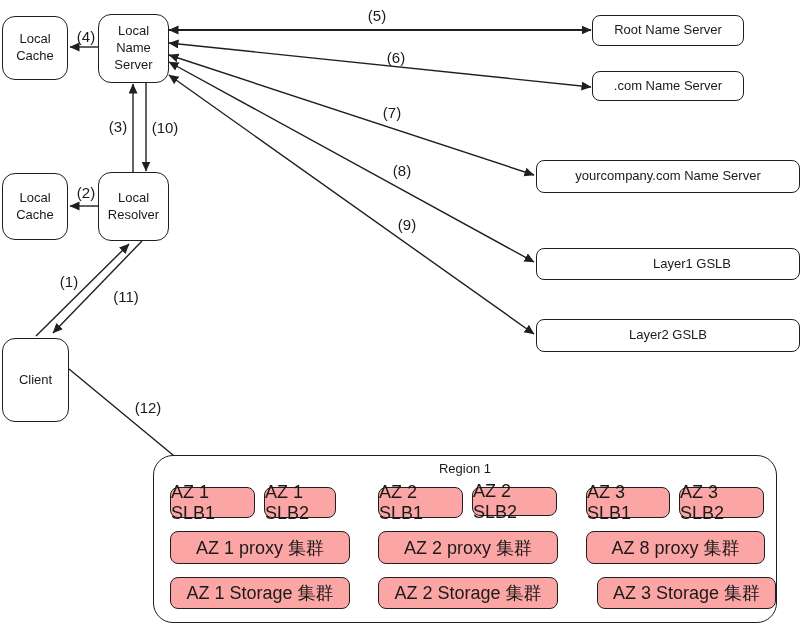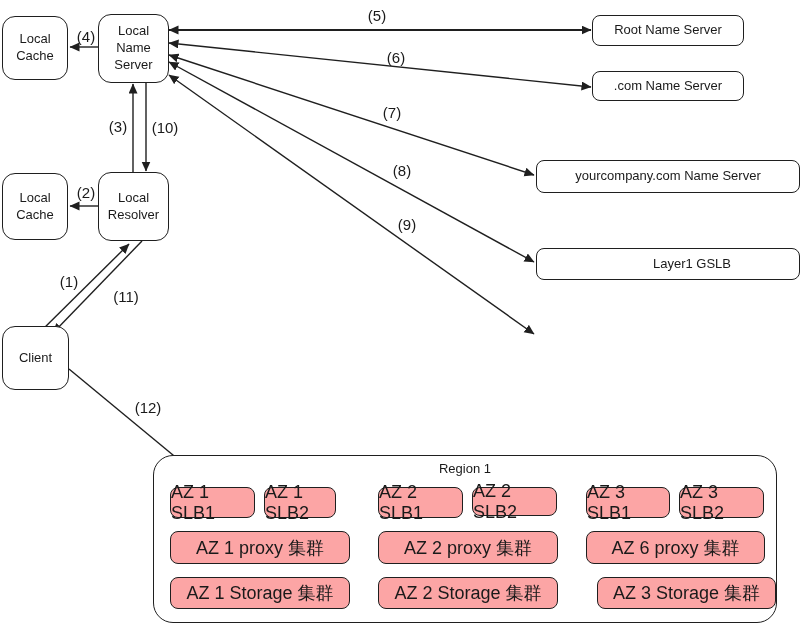--- a/index.html
+++ b/index.html
@@ -121,39 +121,40 @@
 
   <div class="node big-radius" style="left:2px;  top:16px;  width:66px; height:64px;">Local
 Cache</div>
   <div class="node big-radius" style="left:98px; top:14px;  width:71px; height:69px;">Local
 Name
 Server</div>
   <div class="node big-radius" style="left:2px;  top:173px; width:66px; height:67px;">Local
 Cache</div>
   <div class="node big-radius" style="left:98px; top:172px; width:71px; height:69px;">Local
 Resolver</div>
-  <div class="node big-radius" style="left:2px;  top:326px; width:67px; height:64px;text-align:right;">Client</div>
+  <div class="node big-radius" style="left:2px;  top:338px; width:67px; height:84px;text-align:right;">Client</div>
 
   <div class="node wide" style="left:592px; top:15px;  width:152px; height:31px;">Root Name Server</div>
   <div class="node wide" style="left:592px; top:71px;  width:152px; height:30px;">.com Name Server</div>
   <div class="node wide" style="left:536px; top:160px; width:264px; height:33px;">yourcompany.com Name Server</div>
   <div class="node wide" style="left:536px; top:248px; width:264px; height:32px;padding-left:48px;">Layer1 GSLB</div>
+  <div class="node wide" style="left:536px; top:319px; width:264px; height:33px;">Layer2 GSLB</div>
 
   <div class="region" style="left:153px; top:455px; width:624px; height:168px;">
     <div class="region-title">Region 1</div>
   </div>
 
   <div class="azbox" style="left:170px; top:487px; width:85px; height:31px;">AZ 1 SLB1</div>
   <div class="azbox" style="left:264px; top:487px; width:72px; height:31px;">AZ 1 SLB2</div>
   <div class="azbox" style="left:378px; top:487px; width:85px; height:31px;">AZ 2 SLB1</div>
   <div class="azbox" style="left:472px; top:487px; width:85px; height:29px;">AZ 2 SLB2</div>
   <div class="azbox" style="left:586px; top:487px; width:84px; height:31px;">AZ 3 SLB1</div>
   <div class="azbox" style="left:679px; top:487px; width:85px; height:31px;">AZ 3 SLB2</div>
 
   <div class="azbox" style="left:170px; top:531px; width:180px; height:33px;">AZ 1 proxy 集群</div>
   <div class="azbox" style="left:378px; top:531px; width:180px; height:33px;">AZ 2 proxy 集群</div>
-  <div class="azbox" style="left:586px; top:531px; width:179px; height:33px;">AZ 6 proxy 集群</div>
+  <div class="azbox" style="left:586px; top:531px; width:179px; height:33px;">AZ 8 proxy 集群</div>
 
   <div class="azbox" style="left:170px; top:577px; width:180px; height:32px;">AZ 1 Storage 集群</div>
   <div class="azbox" style="left:378px; top:577px; width:180px; height:32px;">AZ 2 Storage 集群</div>
   <div class="azbox" style="left:586px; top:577px; width:179px; height:32px;margin-left:11px;">AZ 3 Storage 集群</div>
 
 </div>
 
 </body></html>

